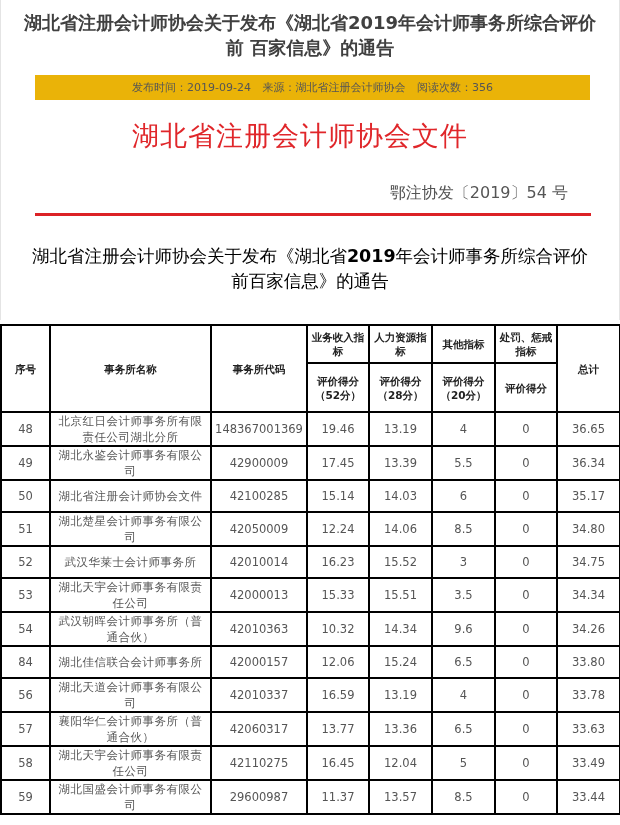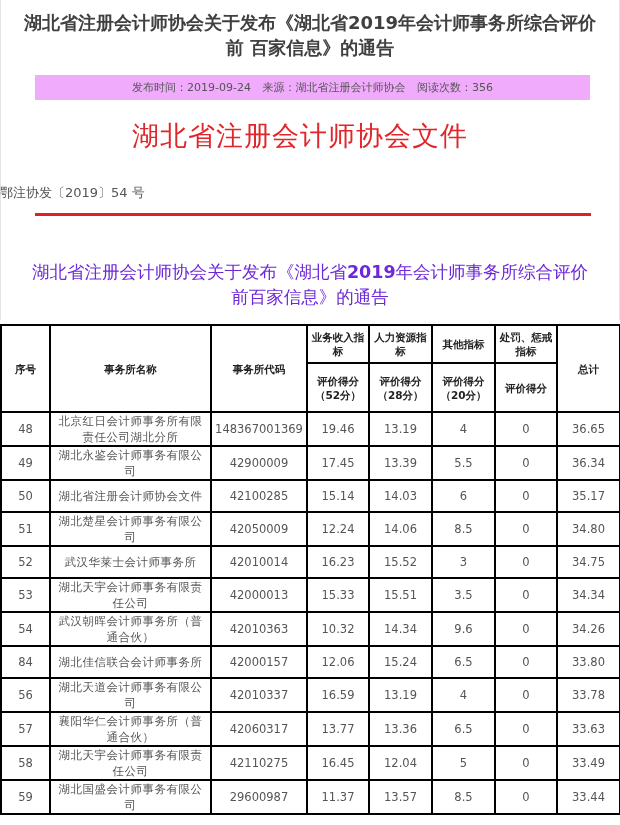--- a/index.html
+++ b/index.html
@@ -1,24 +1,24 @@
 <!DOCTYPE html>
 <html><head>
 <meta charset="utf-8">
 <style>
   html, body { margin:0; padding:0; background:#ffffff; }
   body { width:620px; height:825px; position:relative; overflow:hidden; font-family:"DejaVu Sans", sans-serif; }
   .top-frame { position:absolute; left:0; top:0; width:620px; height:320px; box-sizing:border-box; border-left:1px solid #e4e4e4; border-right:1px solid #e4e4e4; }
   .article-title { position:absolute; left:20px; top:10px; width:580px; text-align:center; color:#404040; font-size:18px; font-weight:bold; line-height:25px; }
-  .meta-bar { position:absolute; left:35px; top:75px; width:555px; height:25px; background:#f0abfc; color:#555; font-size:11px; line-height:25px; text-align:center; }
+  .meta-bar { position:absolute; left:35px; top:75px; width:555px; height:25px; background:#eab308; color:#555; font-size:11px; line-height:25px; text-align:center; }
   .meta-bar span { margin:0 4px; }
   .doc-head { position:absolute; left:0; top:113px; width:600px; text-align:center; color:#e0262a; font-family:"DejaVu Serif", serif; font-size:27px; letter-spacing:1px; line-height:46px; }
-  .doc-no { position:absolute; left:0; top:184px; width:568px; text-align:left; color:#555; font-size:13px; line-height:18px; }
+  .doc-no { position:absolute; left:0; top:184px; width:568px; text-align:right; color:#555; font-size:16px; line-height:18px; }
   .red-rule { position:absolute; left:35px; top:213px; width:556px; height:3px; background:#dc2226; }
-  .notice-title { position:absolute; left:30px; top:260px; width:560px; text-align:center; color:#6d28d9; font-size:17.5px; line-height:25px; }
+  .notice-title { position:absolute; left:30px; top:244px; width:560px; text-align:center; color:#000000; font-size:17.5px; line-height:25px; }
   .notice-title b { font-weight:bold; }
   table.grid { position:absolute; left:0; top:324px; border-collapse:collapse; table-layout:fixed; width:619px; }
   table.grid td, table.grid th { border:2px solid #000; text-align:center; vertical-align:middle; padding:0 2px; overflow:hidden; }
   table.grid th { font-weight:bold; color:#222; font-size:10.5px; line-height:14px; }
   table.grid td { color:#555; font-size:11.5px; line-height:16px; height:30px; }
   td.name { font-size:10.5px; line-height:15px; letter-spacing:0.5px; }
   tr.h1 th { height:36px; }
   tr.h2 th { height:47px; }
 </style>
 </head>

